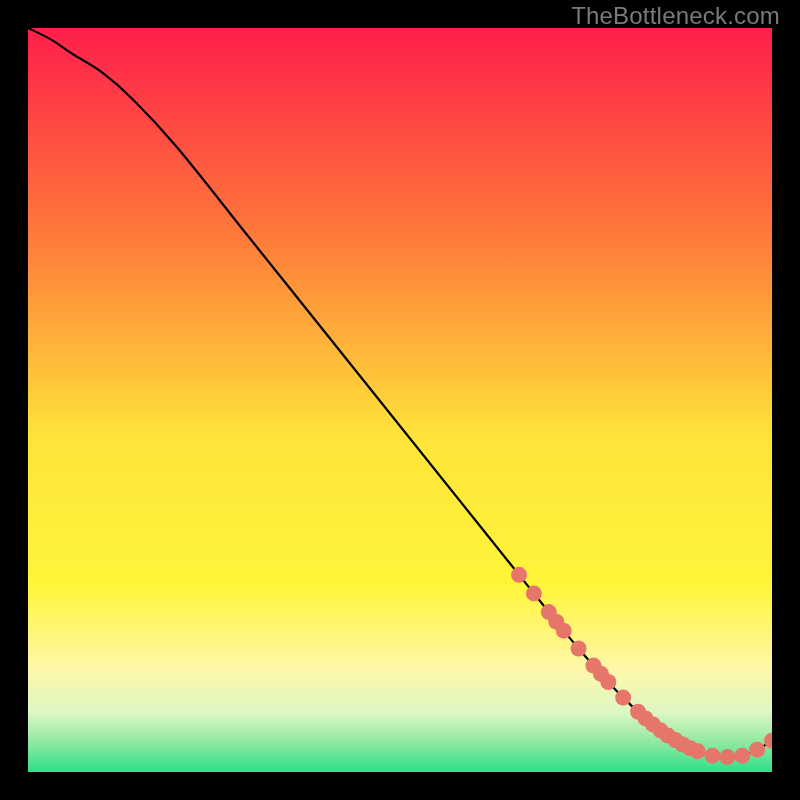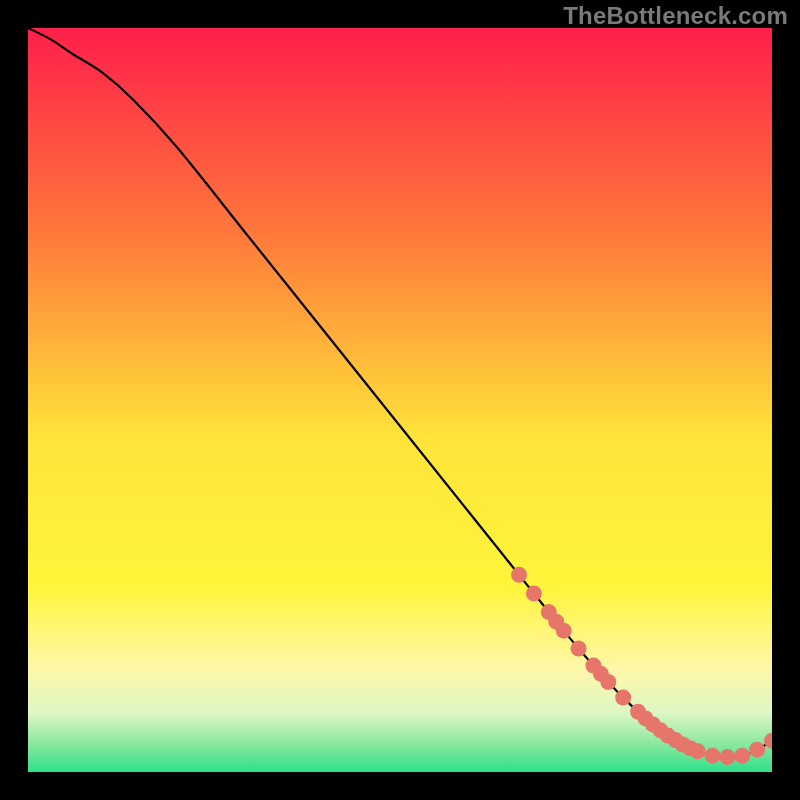--- a/index.html
+++ b/index.html
@@ -13,24 +13,24 @@
   }
   .stage {
     position: relative;
     width: 800px;
     height: 800px;
     background: #000000;
   }
   .watermark {
     position: absolute;
     top: 2px;
-    right: 12px;
+    right: 20px;
     color: #7a7a7a;
     font-size: 24px;
-    font-weight: 700;
+    font-weight: 400;
     letter-spacing: 0.2px;
     user-select: none;
   }
   .plot-area {
     position: absolute;
     left: 28px;
     top: 28px;
     width: 744px;
     height: 744px;
   }

